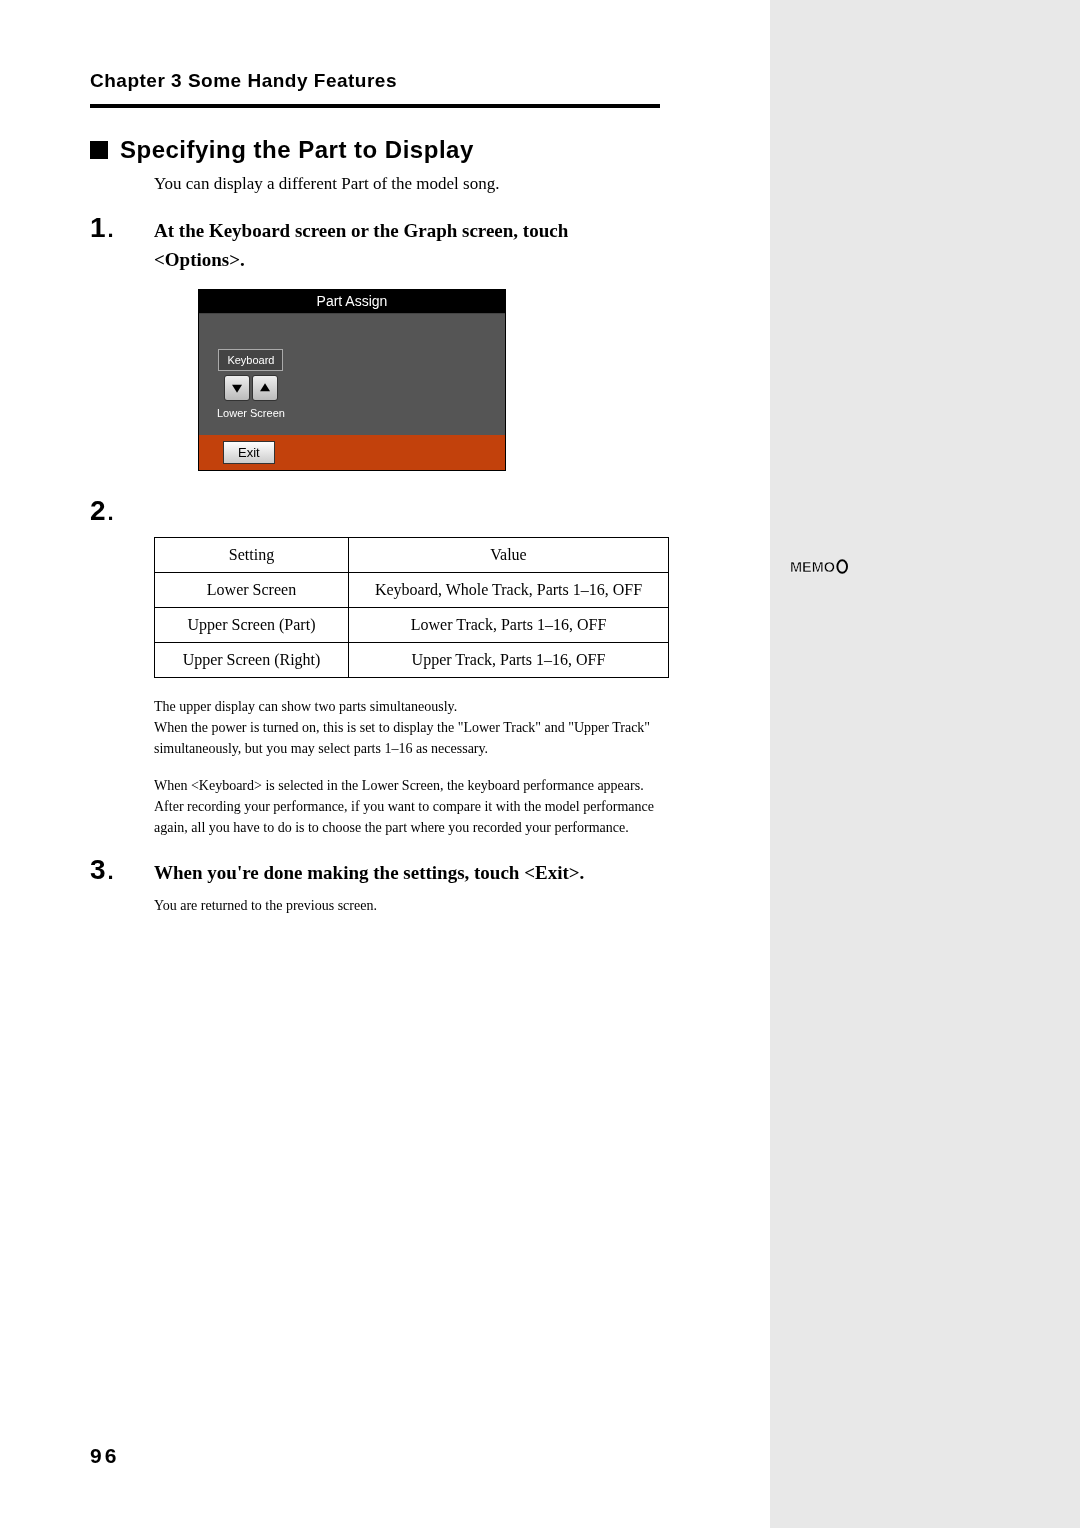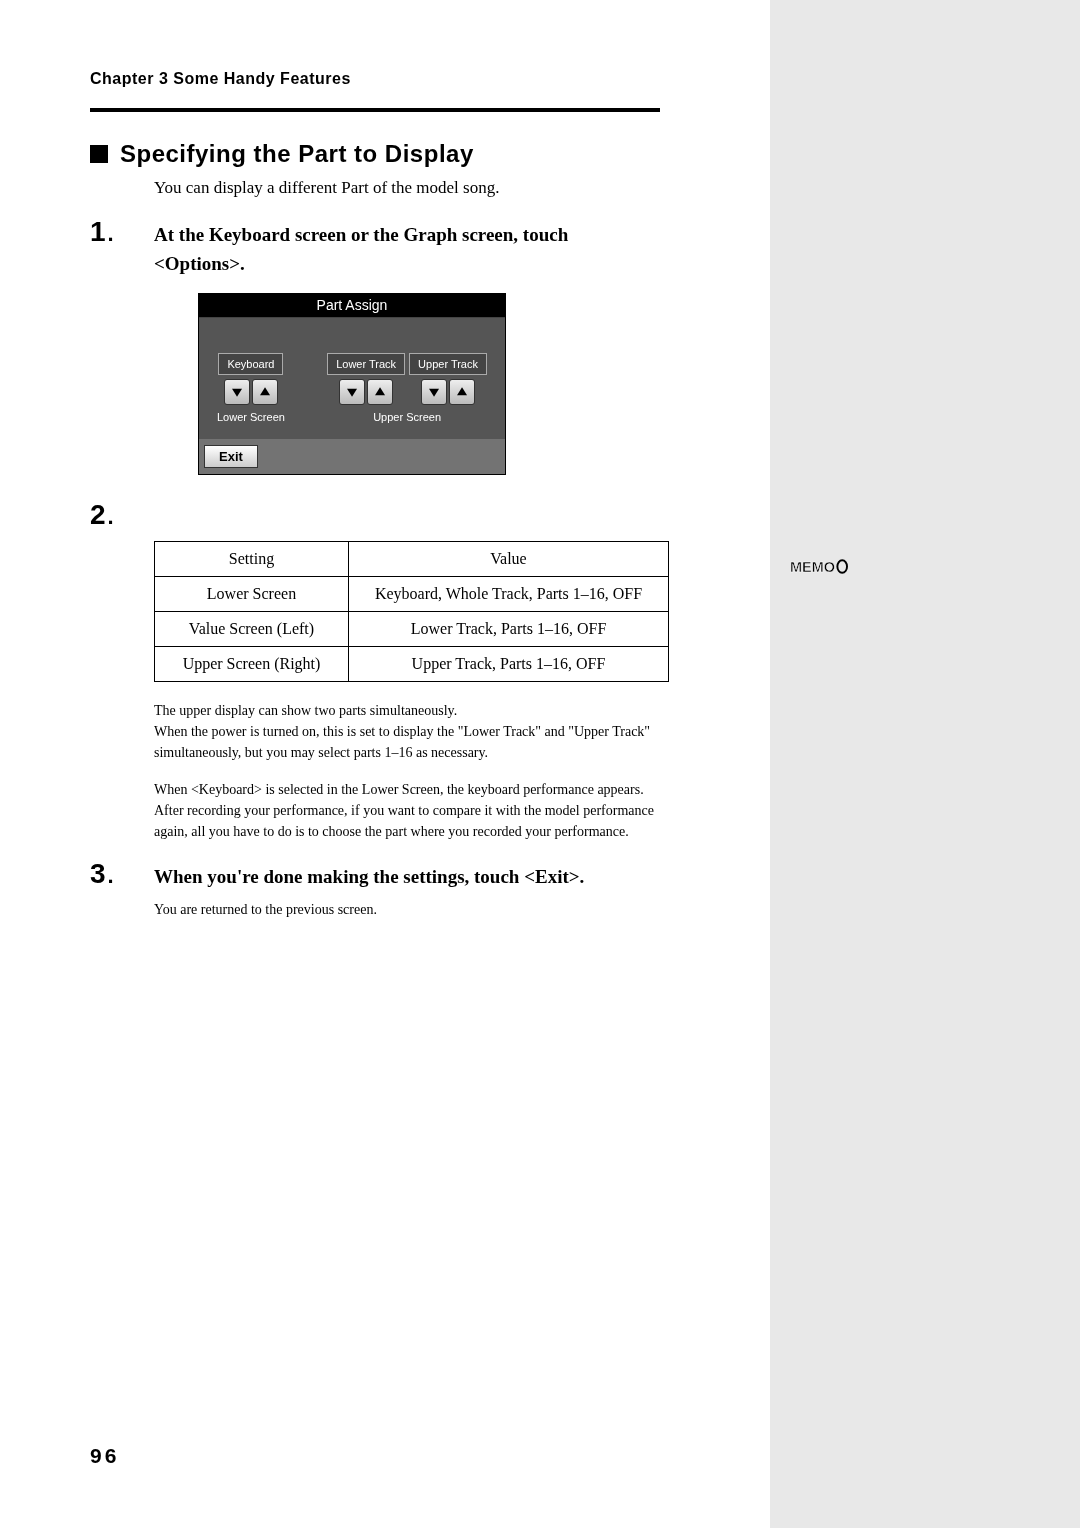--- a/index.html
+++ b/index.html
@@ -30,23 +30,23 @@
     background: #e8e8e8;
     padding: 4px 30px 0 20px;
     position: absolute;
     right: 0;
     top: 0;
     bottom: 0;
   }
   .chapter-header {
     font-family: Arial, Helvetica, sans-serif;
     font-weight: bold;
-    font-size: 16px;
+    font-size: 19px;
     letter-spacing: 0.5px;
-    margin-bottom: 20px;
+    margin-bottom: 12px;
   }
   .thick-rule {
     border: none;
     border-top: 4px solid #000;
     margin-bottom: 28px;
   }
   .section-title-row {
     display: flex;
     align-items: center;
     margin-bottom: 10px;
@@ -198,23 +198,22 @@
   .sshot-label {
     color: #fff;
     font-size: 11px;
     font-family: Arial, sans-serif;
   }
   .sshot-upper-row {
     display: flex;
     gap: 4px;
   }
   .screenshot-footer {
-    background: #737373;
-    padding: 6px 5px;
-    font-weight: bold;
+    background: #c2410c;
+    padding: 6px 24px;
   }
   .sshot-exit {
     background: linear-gradient(#fff,#ccc);
     border: 1px solid #333;
     font-size: 13px;
     padding: 3px 14px;
     font-family: Arial, sans-serif;
     display: inline-block;
   }
   .settings-table {
@@ -293,39 +292,20 @@
       <div class="screenshot-title">Part Assign</div>
       <div class="screenshot-body">
         <div class="sshot-group">
           <div class="sshot-btn">Keyboard</div>
           <div class="sshot-arrows">
             <div class="sshot-arrow down"></div>
             <div class="sshot-arrow up"></div>
           </div>
           <div class="sshot-label">Lower Screen</div>
         </div>
-        <div class="sshot-group">
-          <div class="sshot-upper-row">
-            <div>
-              <div class="sshot-btn">Lower Track</div>
-              <div class="sshot-arrows">
-                <div class="sshot-arrow down"></div>
-                <div class="sshot-arrow up"></div>
-              </div>
-            </div>
-            <div>
-              <div class="sshot-btn">Upper Track</div>
-              <div class="sshot-arrows">
-                <div class="sshot-arrow down"></div>
-                <div class="sshot-arrow up"></div>
-              </div>
-            </div>
-          </div>
-          <div class="sshot-label">Upper Screen</div>
-        </div>
       </div>
       <div class="screenshot-footer">
         <div class="sshot-exit">Exit</div>
       </div>
     </div>
 
     <div class="step-row">
       <div class="step-num"><span>2</span><span class="dot">.</span></div>
     </div>
 
@@ -333,21 +313,21 @@
       <tbody>
           <tr>
         <th class="col-setting">Setting</th>
         <th>Value</th>
       </tr>
       <tr>
         <td>Lower Screen</td>
         <td>Keyboard, Whole Track, Parts 1–16, OFF</td>
       </tr>
       <tr>
-        <td>Value Screen (Left)</td>
+        <td>Upper Screen (Part)</td>
         <td>Lower Track, Parts 1–16, OFF</td>
       </tr>
       <tr>
         <td>Upper Screen (Right)</td>
         <td>Upper Track, Parts 1–16, OFF</td>
       </tr>
     </tbody>
       </table>
 
     <div class="body-para" style="white-space: pre-line;">The upper display can show two parts simultaneously.

